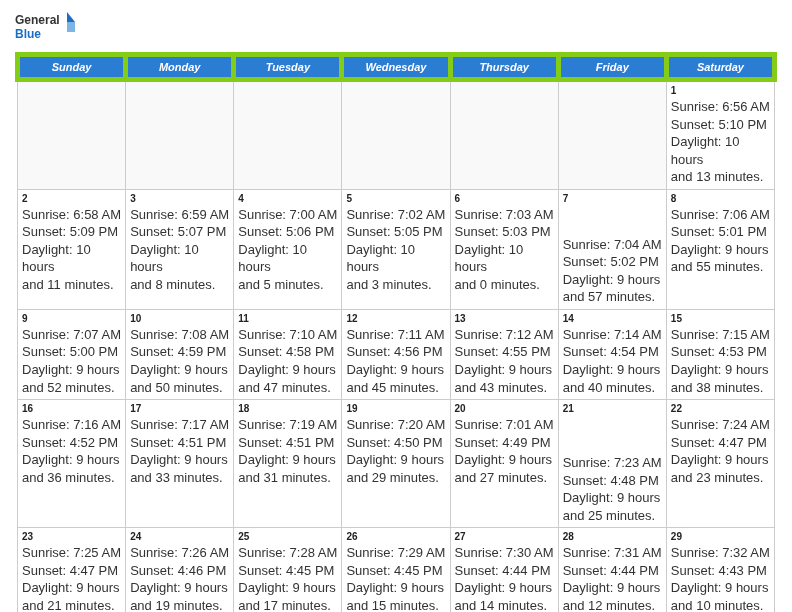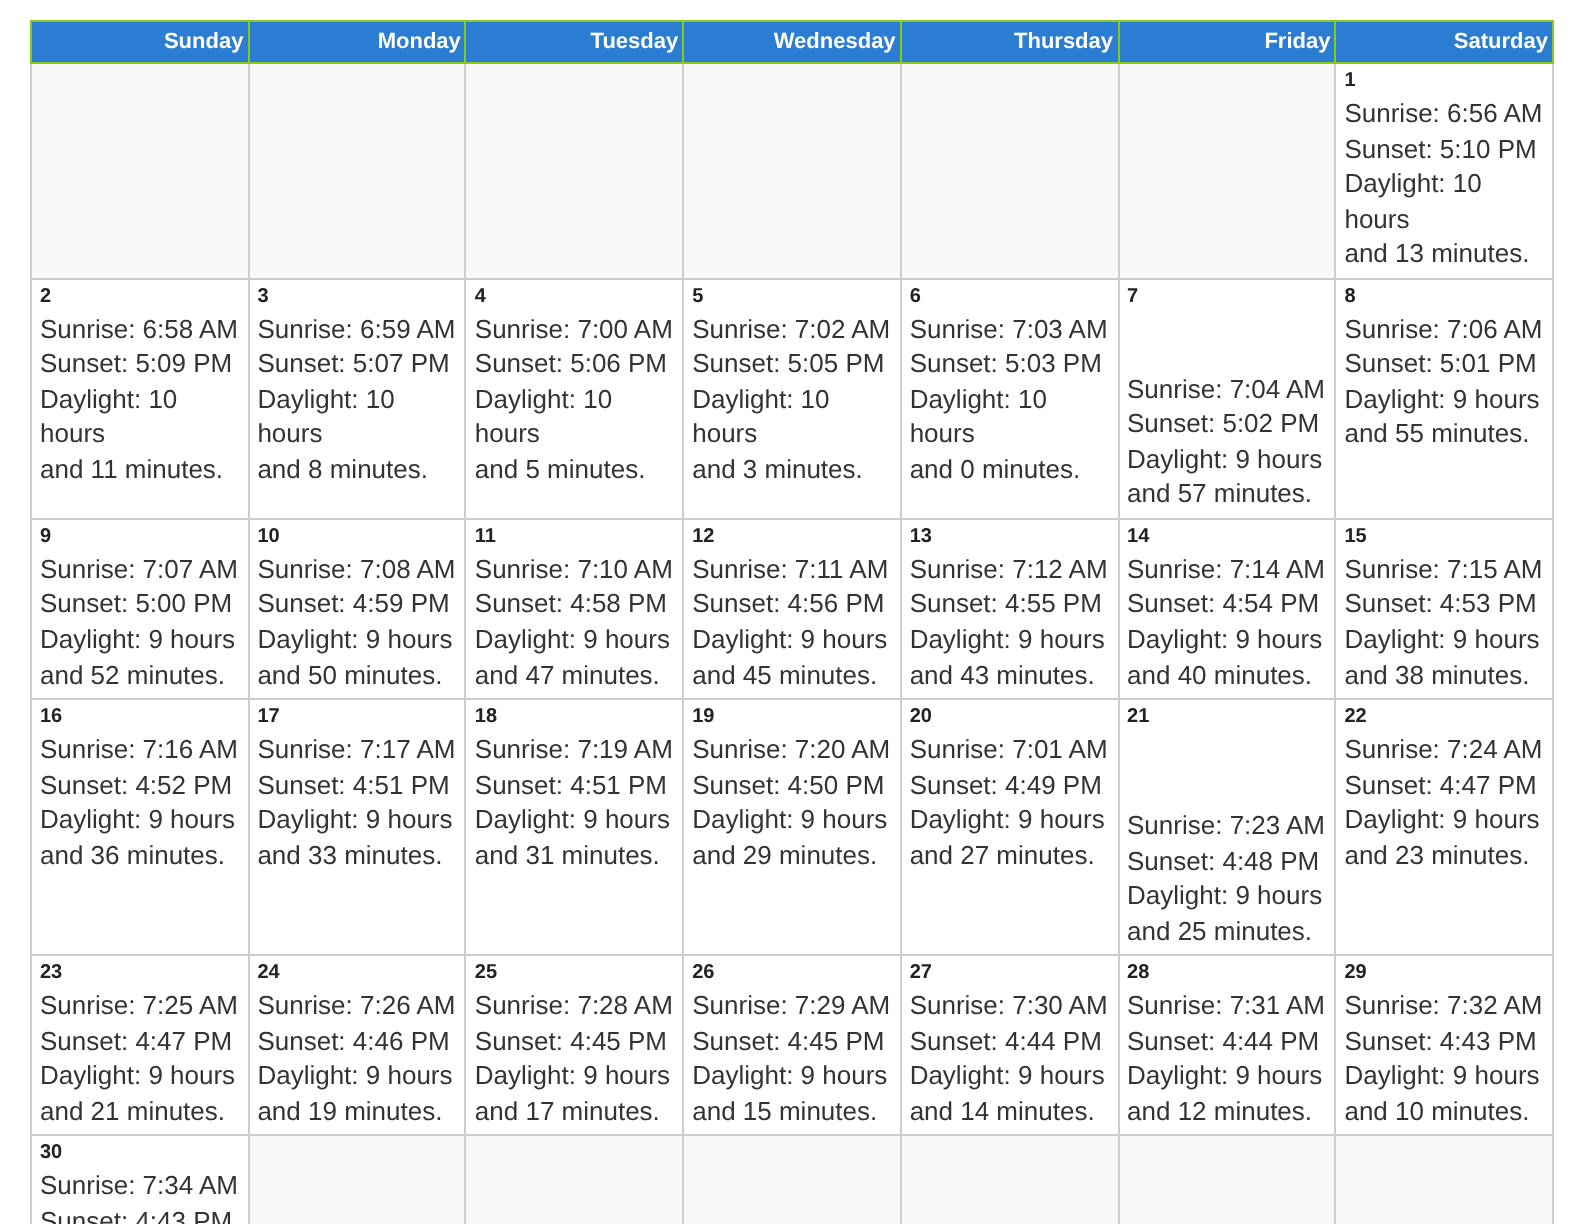--- a/index.html
+++ b/index.html
@@ -43,25 +43,26 @@
     .calendar {
       flex: 1;
       border: 1px solid #ccc;
       border-collapse: collapse;
       width: 100%;
       table-layout: fixed;
     }
     .calendar th {
       background-color: #2b7cd3;
       color: white;
-      text-align: right;
+      text-align: center;
       font-size: 11px;
       font-weight: bold;
       padding: 4px 2px;
-      border: 1px solid #84cc16;
+      border: 5px solid #84cc16;
+      font-style: italic;
     }
     .calendar td {
       border: 1px solid #ccc;
       vertical-align: top;
       padding: 3px 4px;
       font-size: 9px;
       color: #333;
       width: calc(100% / 7);
     }
     .calendar td.empty {
@@ -77,20 +78,34 @@
     .day-info {
       font-size: 13px;
       color: #333;
       line-height: 1.35;
     }
   </style>
 </head>
 <body>
 
 <div class="page">
+  <div class="header">
+    <div class="logo">
+    <svg width="60" height="36" viewBox="0 0 60 36">
+      <text x="0" y="14" font-size="12" font-weight="bold" fill="#333" font-family="Arial">General</text>
+      <text x="0" y="28" font-size="12" font-weight="bold" fill="#1a6fc4" font-family="Arial">Blue</text>
+      <polygon points="52,2 60,12 52,12" fill="#1a6fc4"></polygon>
+      <polygon points="52,12 60,12 60,22 52,22" fill="#5ba3e0" opacity="0.8"></polygon>
+    </svg>
+  </div>
+    <div class="title-block">
+      <div class="month-title"></div>
+      <div class="location-title"></div>
+    </div>
+  </div>
 
   <table class="calendar">
     <thead>
       <tr>
       <th>Sunday</th>
           <th>Monday</th>
           <th>Tuesday</th>
           <th>Wednesday</th>
           <th>Thursday</th>
           <th>Friday</th>

